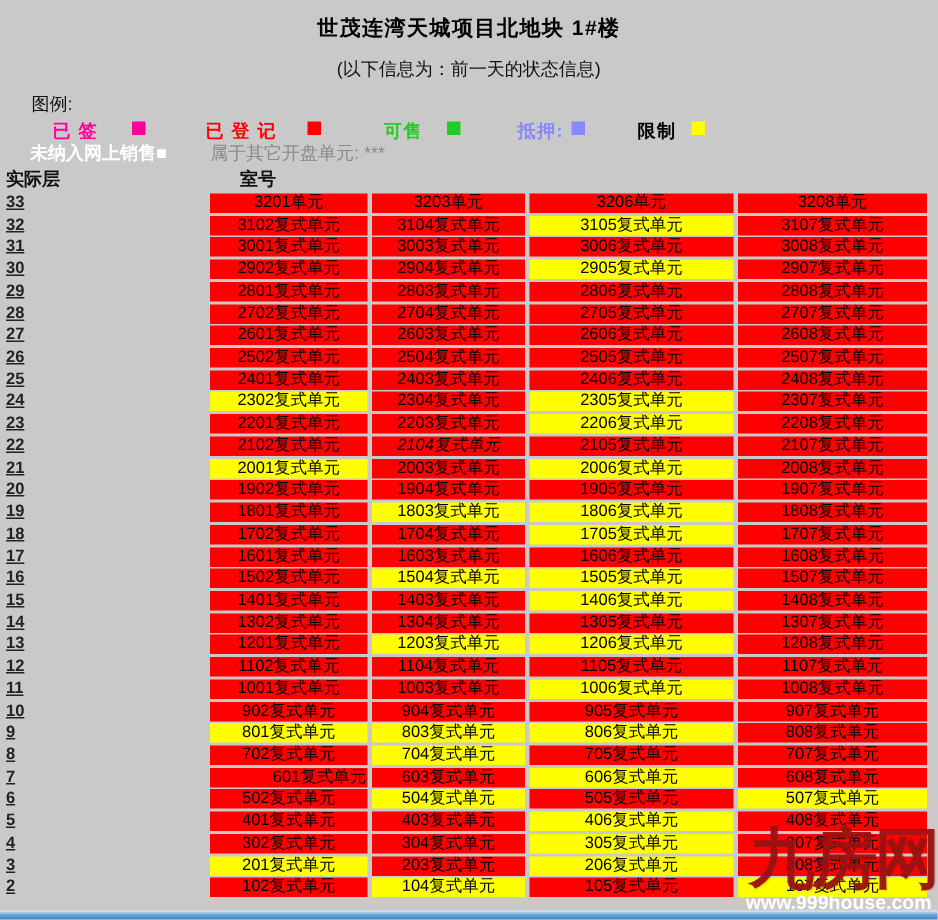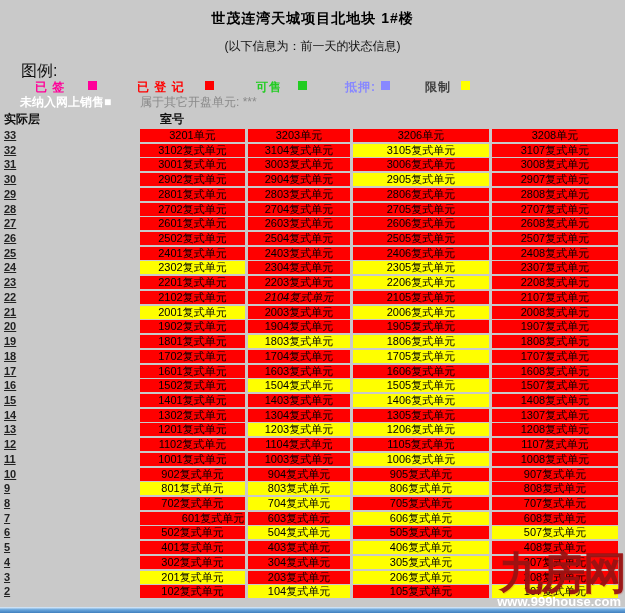--- a/index.html
+++ b/index.html
@@ -10,21 +10,21 @@
   }
   .abs{position:absolute;}
   .page-title{
     top:10px;left:0;width:625px;text-align:center;
     font-size:14px;font-weight:bold;color:#000000;letter-spacing:1px;
   }
   .page-subtitle{
     top:38px;left:0;width:625px;text-align:center;
     font-size:12px;color:#111;
   }
-  .legend-title{top:61px;left:21px;font-size:16px;color:#111;}
+  .legend-title{top:61px;left:21px;font-size:12px;color:#111;}
   .legend-item-label{top:79px;font-size:12px;font-weight:bold;letter-spacing:1px;}
   .swatch{top:81px;width:9px;height:9px;display:inline-block;}
   .legend-note1{top:94px;left:20px;font-size:12px;color:#ffffff;font-weight:bold;}
   .legend-note2{top:94px;left:140px;font-size:12px;color:#8a8a8a;}
   .col-head{font-size:12px;font-weight:bold;color:#111;}
   .floor-grid{position:absolute;top:129px;left:0;width:507px;}
   .grid-row{
     display:grid;
     grid-template-columns:137px 105px 102px 136px 126px;
     column-gap:3px;
@@ -63,21 +63,21 @@
 <div class="abs legend-title">图例:</div>
 
 <span class="abs legend-item-label" style="left: 35px; color: rgb(255, 0, 153);">已 签</span>
 <span class="abs swatch" style="left: 88px; background: rgb(255, 0, 153);"></span>
 <span class="abs legend-item-label" style="left: 137px; color: rgb(255, 0, 0);">已 登 记</span>
 <span class="abs swatch" style="left: 205px; background: rgb(255, 0, 0);"></span>
 <span class="abs legend-item-label" style="left: 256px; color: rgb(34, 204, 34);">可售</span>
 <span class="abs swatch" style="left: 298px; background: rgb(34, 204, 34);"></span>
 <span class="abs legend-item-label" style="left: 345px; color: rgb(136, 136, 255);">抵押:</span>
 <span class="abs swatch" style="left: 381px; background: rgb(136, 136, 255);"></span>
-<span class="abs legend-item-label" style="left: 425px; color: #404040;">限制</span>
+<span class="abs legend-item-label" style="left: 425px; color: #000000;">限制</span>
 <span class="abs swatch" style="left: 461px; background: rgb(255, 255, 0);"></span>
 
 <div class="abs legend-note1">未纳入网上销售■</div>
 <div class="abs legend-note2">属于其它开盘单元: ***</div>
 
 <div class="abs col-head" style="top:111px;left:4px">实际层</div>
 <div class="abs col-head" style="top:111px;left:160px">室号</div>
 
 <div class="floor-grid">
     <div class="grid-row">

